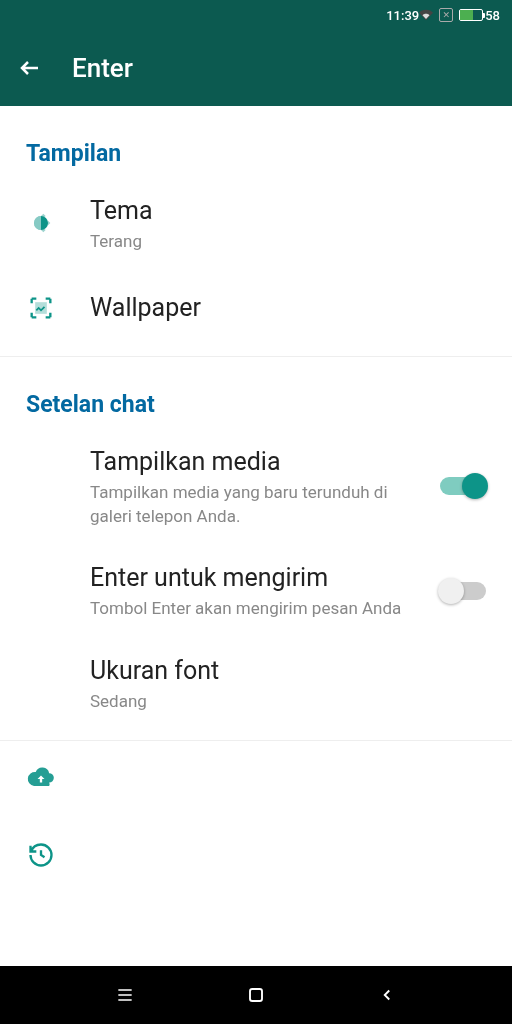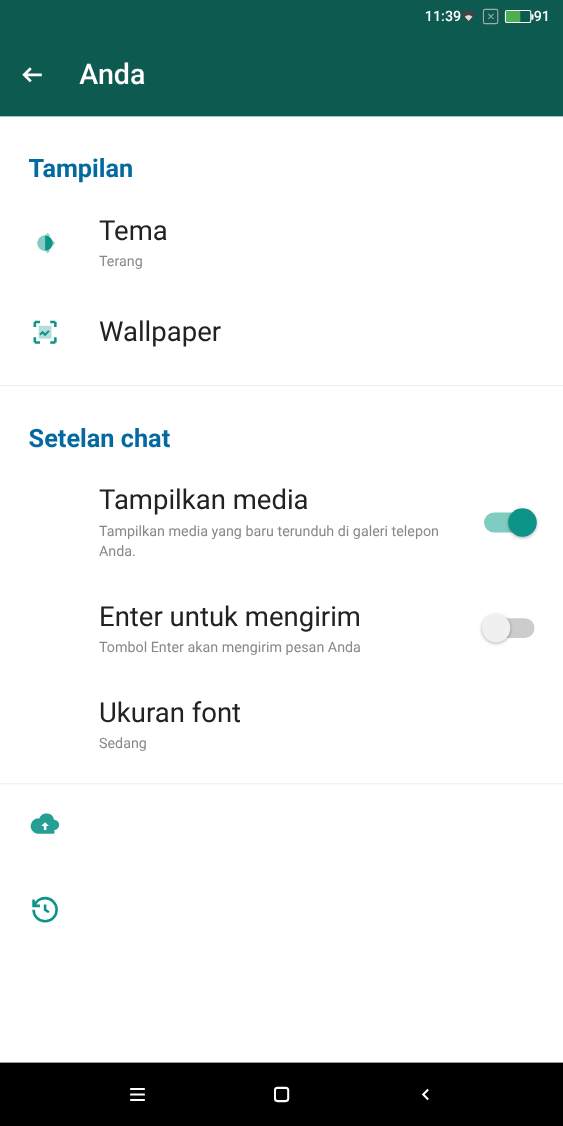--- a/index.html
+++ b/index.html
@@ -54,21 +54,21 @@
       display: flex;
       align-items: center;
       padding: 16px 26px;
       min-height: 76px;
       gap: 34px;
     }
     .icon-slot { width: 30px; display: flex; justify-content: center; color: #0d9488; }
     .icon-slot.empty { width: 30px; }
     .item-text { flex: 1; }
     .item-title { font-size: 25px; color: #222; line-height: 1.4; }
-    .item-sub { font-size: 13px; color: #888; line-height: 1.4; margin-top: 2px; }
+    .item-sub { font-size: 17px; color: #888; line-height: 1.4; margin-top: 2px; }
     .divider { height: 1px; background: #eee; margin-top: 10px; }
     .toggle {
       width: 46px;
       height: 18px;
       border-radius: 9px;
       position: relative;
       flex-shrink: 0;
     }
     .toggle.off { background: #ccc; }
     .toggle.off::after {
@@ -110,30 +110,30 @@
   <div class="status-right">
     <svg class="wifi-icon" viewBox="0 0 24 24" fill="#888">
         <path d="M12 3C7 3 2.7 5 0 8l12 13L24 8c-2.7-3-7-5-12-5z" fill="#444"></path>
         <path d="M12 10c-2.5 0-4.6 1-6 2.5L12 19l6-6.5c-1.4-1.5-3.5-2.5-6-2.5z" fill="#ddd"></path>
       </svg>
     <span class="x-icon">✕</span>
     <div class="battery">
       <div class="battery-shell">
           <div class="battery-fill"></div>
         </div>
-      <span>91</span>
+      <span>58</span>
     </div>
   </div>
 </div>
 
 <div class="app-bar">
   <svg class="back-arrow" viewBox="0 0 24 24" fill="none" stroke="#fff" stroke-width="2.5">
       <path d="M20 12H4M10 6l-6 6 6 6"></path>
     </svg>
-  <span class="app-title">Anda</span>
+  <span class="app-title">Enter</span>
 </div>
 
 <div class="content">
 
   <div class="section-header">Tampilan</div>
 
   <div class="list-item">
     <div class="icon-slot">
       <svg width="28" height="28" viewBox="0 0 24 24" fill="#0d9488">
           <path d="M12 6l2 2 2-2-2-2-2 2zm-6 6l2 2 2-2-2-2-2 2zm10 0l2 2 2-2-2-2-2 2zm-4 6l2 2 2-2-2-2-2 2z" opacity="0.4"></path>

